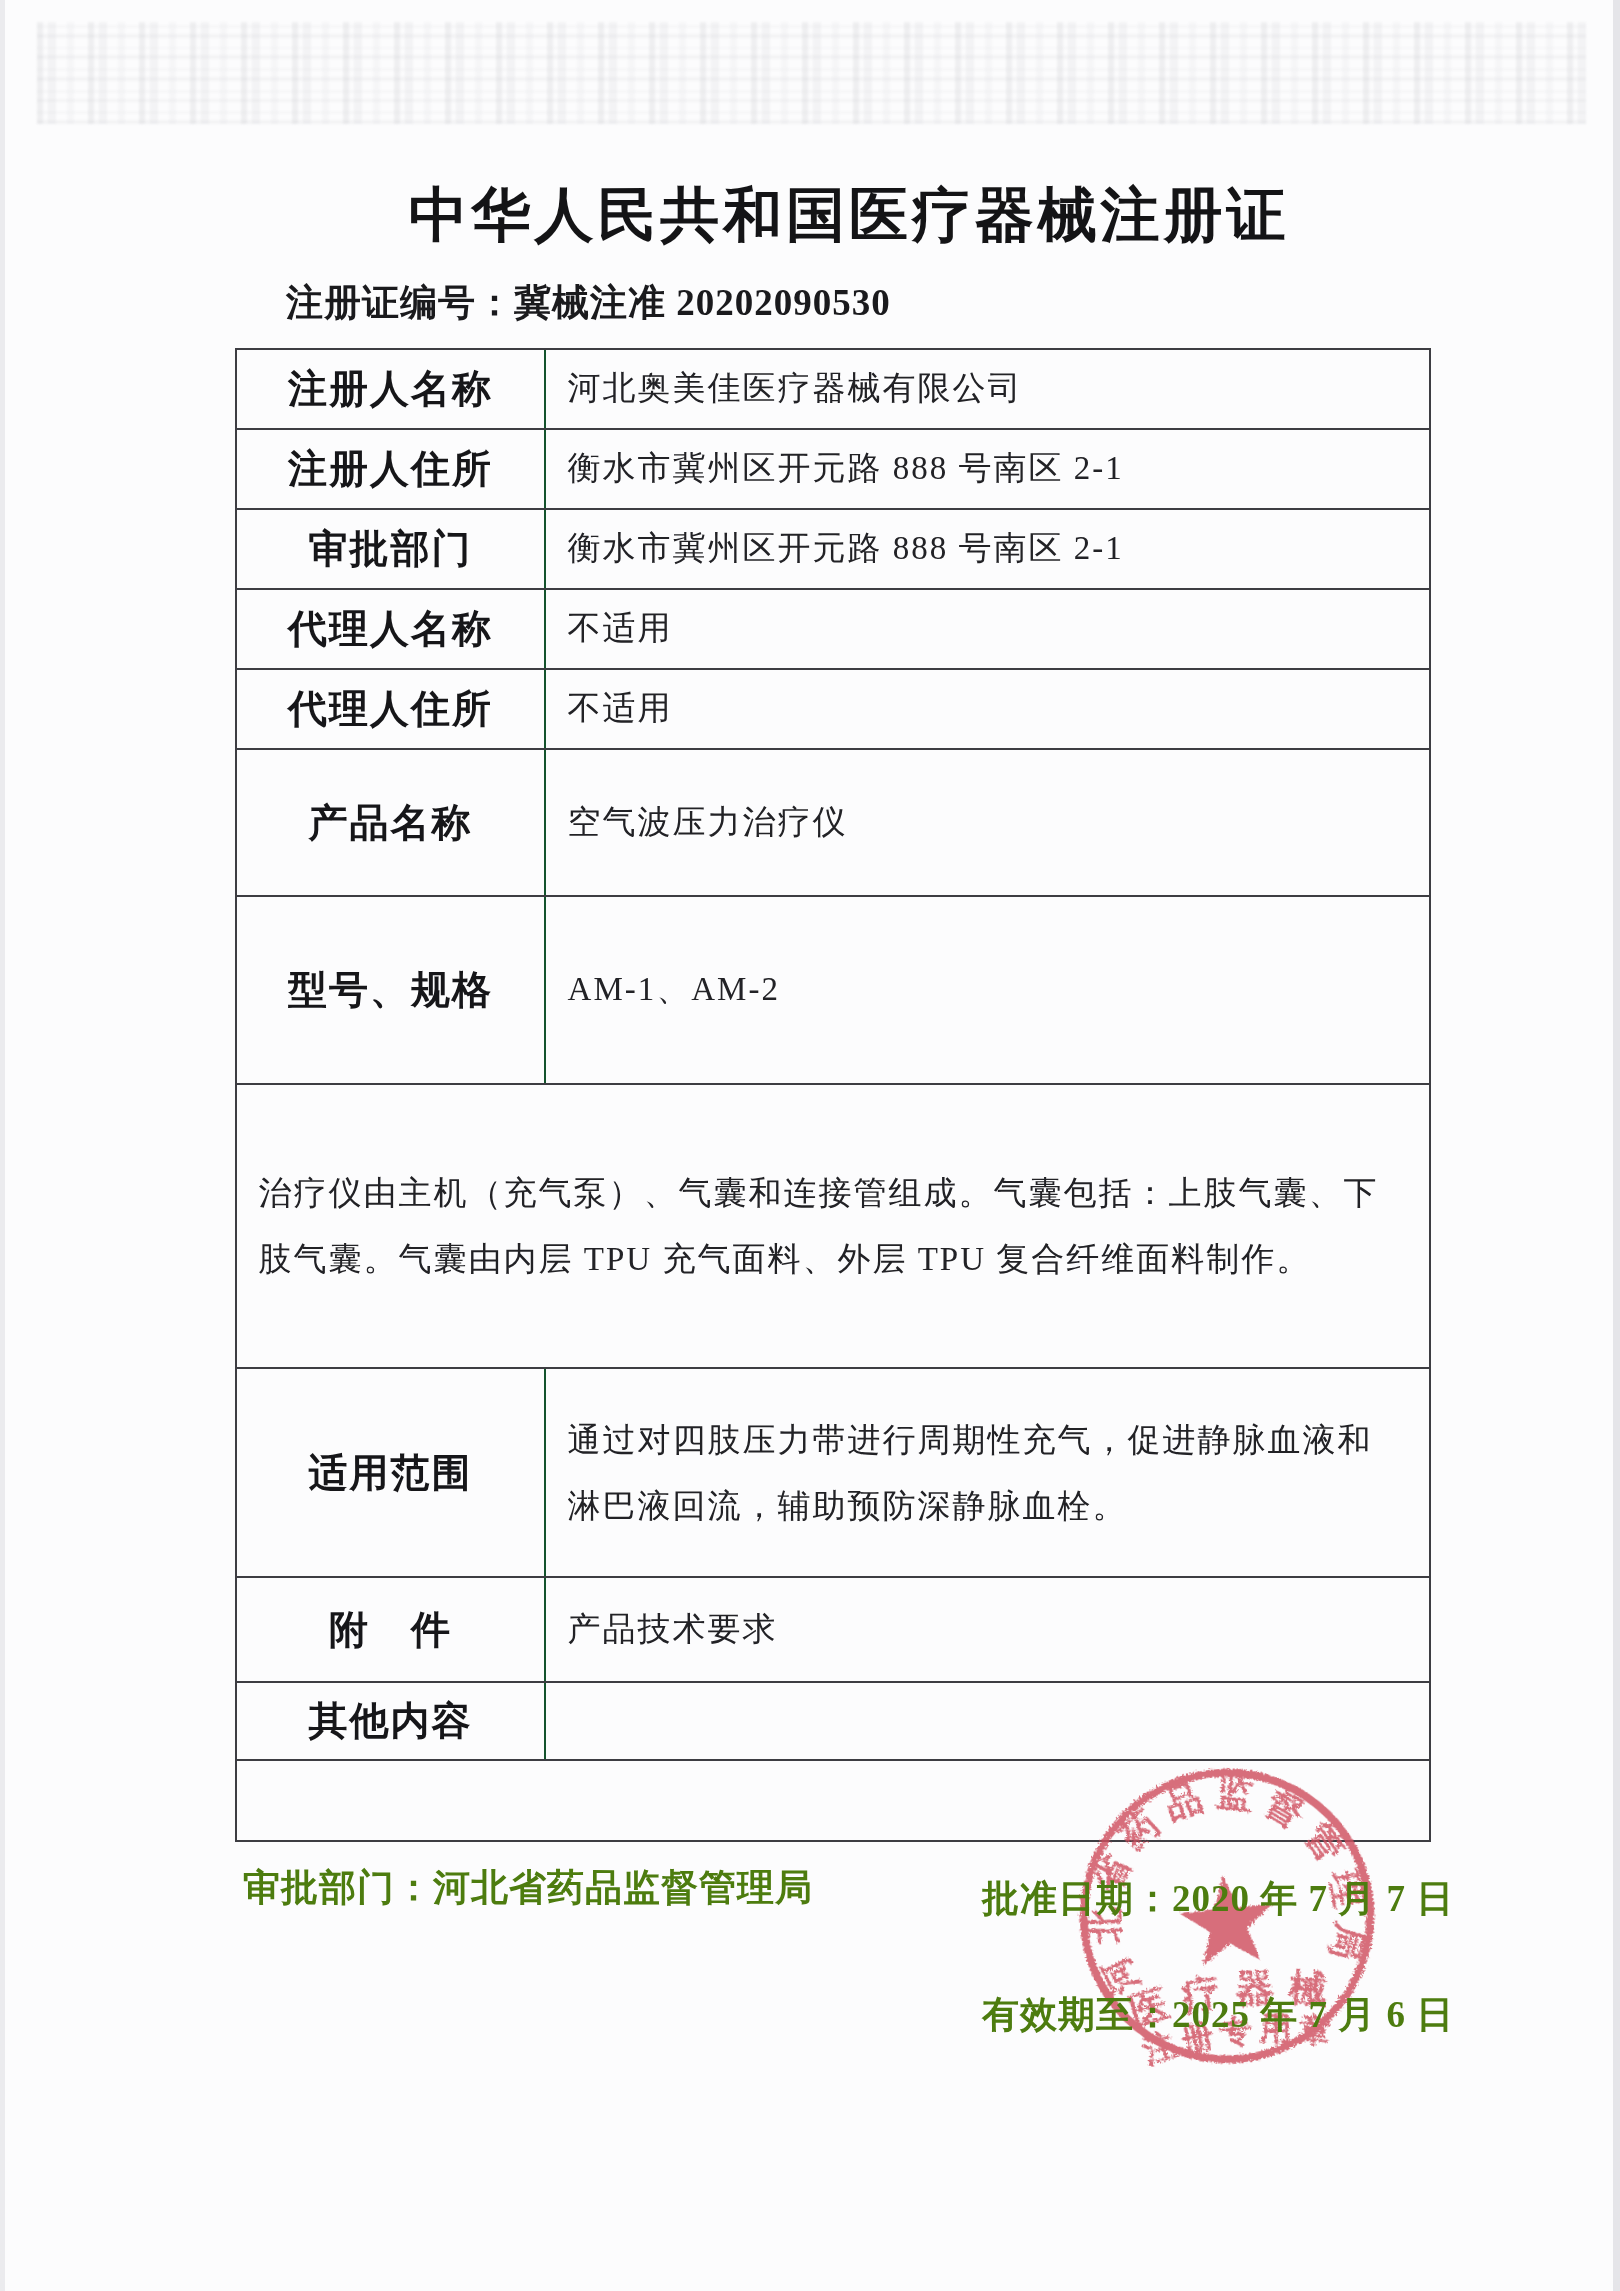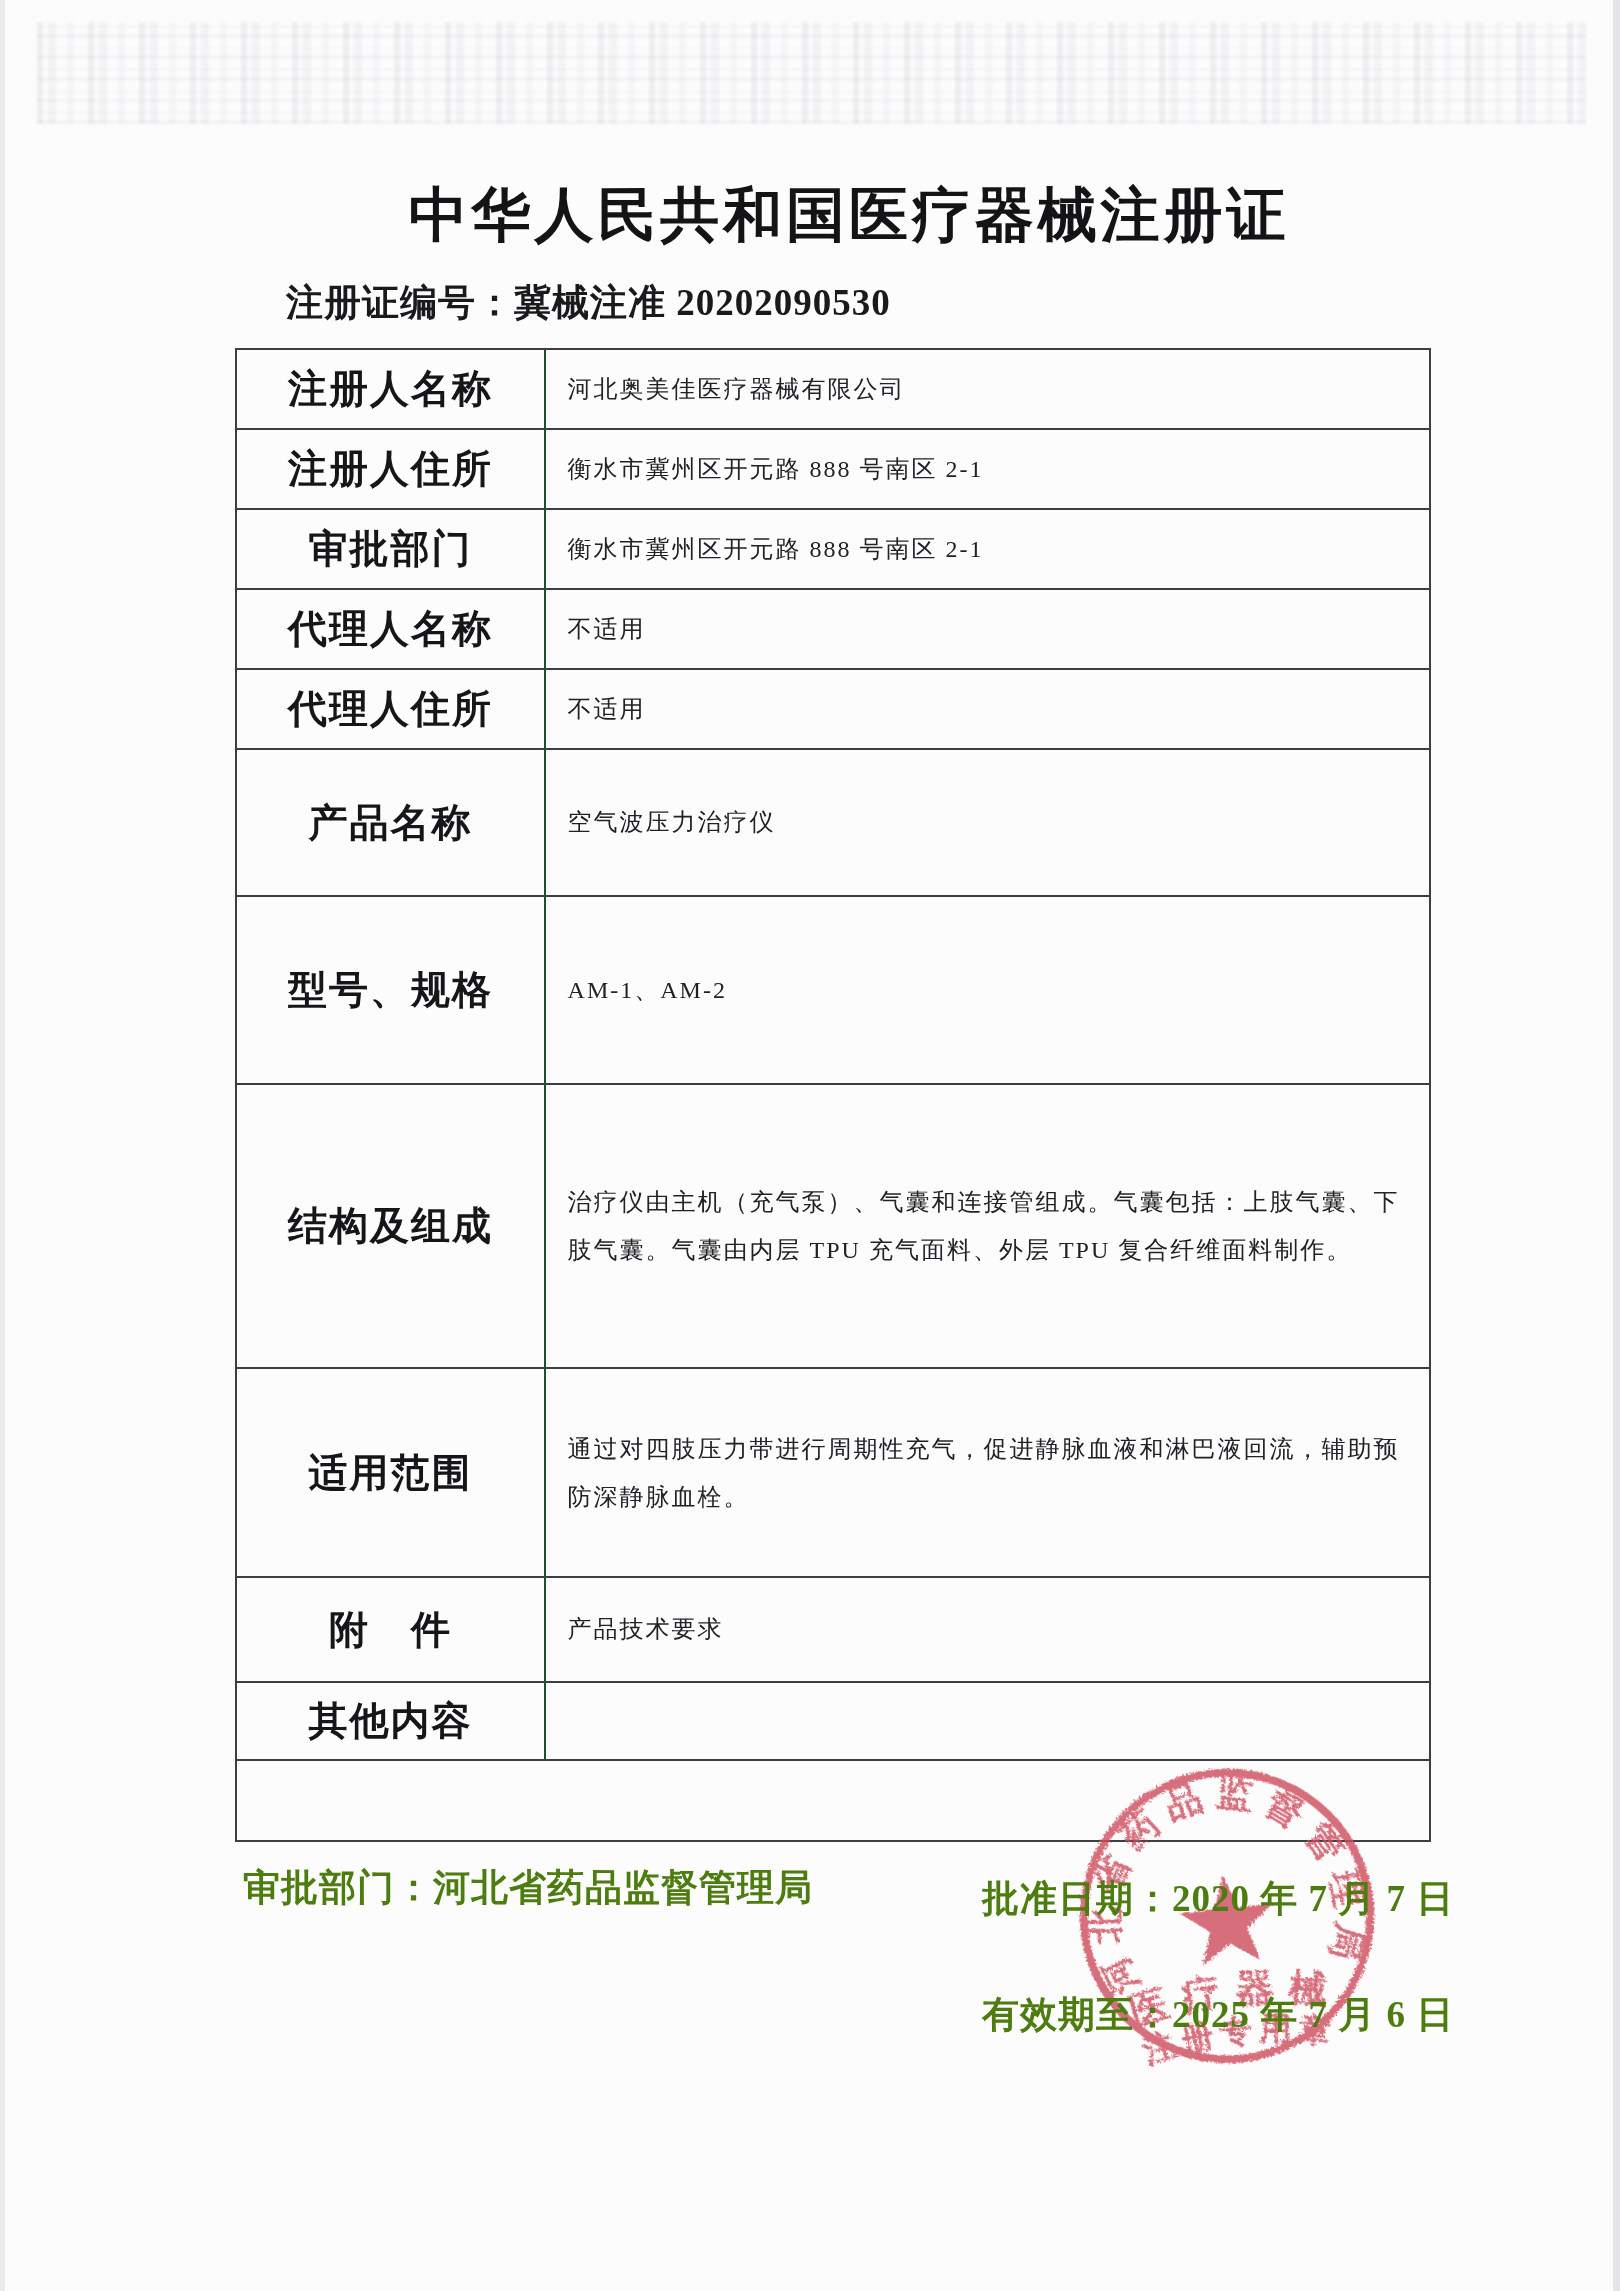--- a/index.html
+++ b/index.html
@@ -51,21 +51,21 @@
   .crow + .crow{border-top:2px solid #3d3d42;}
   .cell{display:flex;align-items:center;box-sizing:border-box;}
   .cell.lab{
     width:309px;min-width:309px;justify-content:center;
     border-right:2px solid #14532d;
     font-size:39px;font-weight:bold;letter-spacing:2px;color:#161619;
     text-align:center;padding:3.9px 5.9px;
   }
   .cell.val{
     flex:1;padding:7.8px 25.5px 7.8px 21.6px;
-    font-size:24px;letter-spacing:2px;color:#222226;
+    font-size:33px;letter-spacing:2px;color:#222226;
     line-height:2.0;
     border-radius:15px;
   }
   .cell.val.oneline{line-height:1.2;}
   
   .h-r1{height:78px}.h-r2{height:78px}.h-r3{height:78px}.h-r4{height:78px}.h-r5{height:78px}
   .h-r6{height:145px}.h-r7{height:186px}.h-r8{height:282px}.h-r9{height:207px}
   .h-r10{height:103px}.h-r11{height:76px}.h-r12{height:79px}
   
   .foot{position:absolute;font-size:37px;font-weight:bold;color:#4d7c0f;letter-spacing:1px;white-space:nowrap;z-index:2;}
@@ -115,21 +115,20 @@
     </div>
     <div class="crow h-r6">
       <div class="cell lab">产品名称</div>
       <div class="cell val oneline">空气波压力治疗仪</div>
     </div>
     <div class="crow h-r7">
       <div class="cell lab">型号、规格</div>
       <div class="cell val oneline">AM-1、AM-2</div>
     </div>
     <div class="crow h-r8">
-      <div class="cell lab">结构及组成</div>
       <div class="cell val">治疗仪由主机（充气泵）、气囊和连接管组成。气囊包括：上肢气囊、下肢气囊。气囊由内层 TPU 充气面料、外层 TPU 复合纤维面料制作。</div>
     </div>
     <div class="crow h-r9">
       <div class="cell lab">适用范围</div>
       <div class="cell val">通过对四肢压力带进行周期性充气，促进静脉血液和淋巴液回流，辅助预防深静脉血栓。</div>
     </div>
     <div class="crow h-r10">
       <div class="cell lab">附　件</div>
       <div class="cell val oneline">产品技术要求</div>
     </div>

